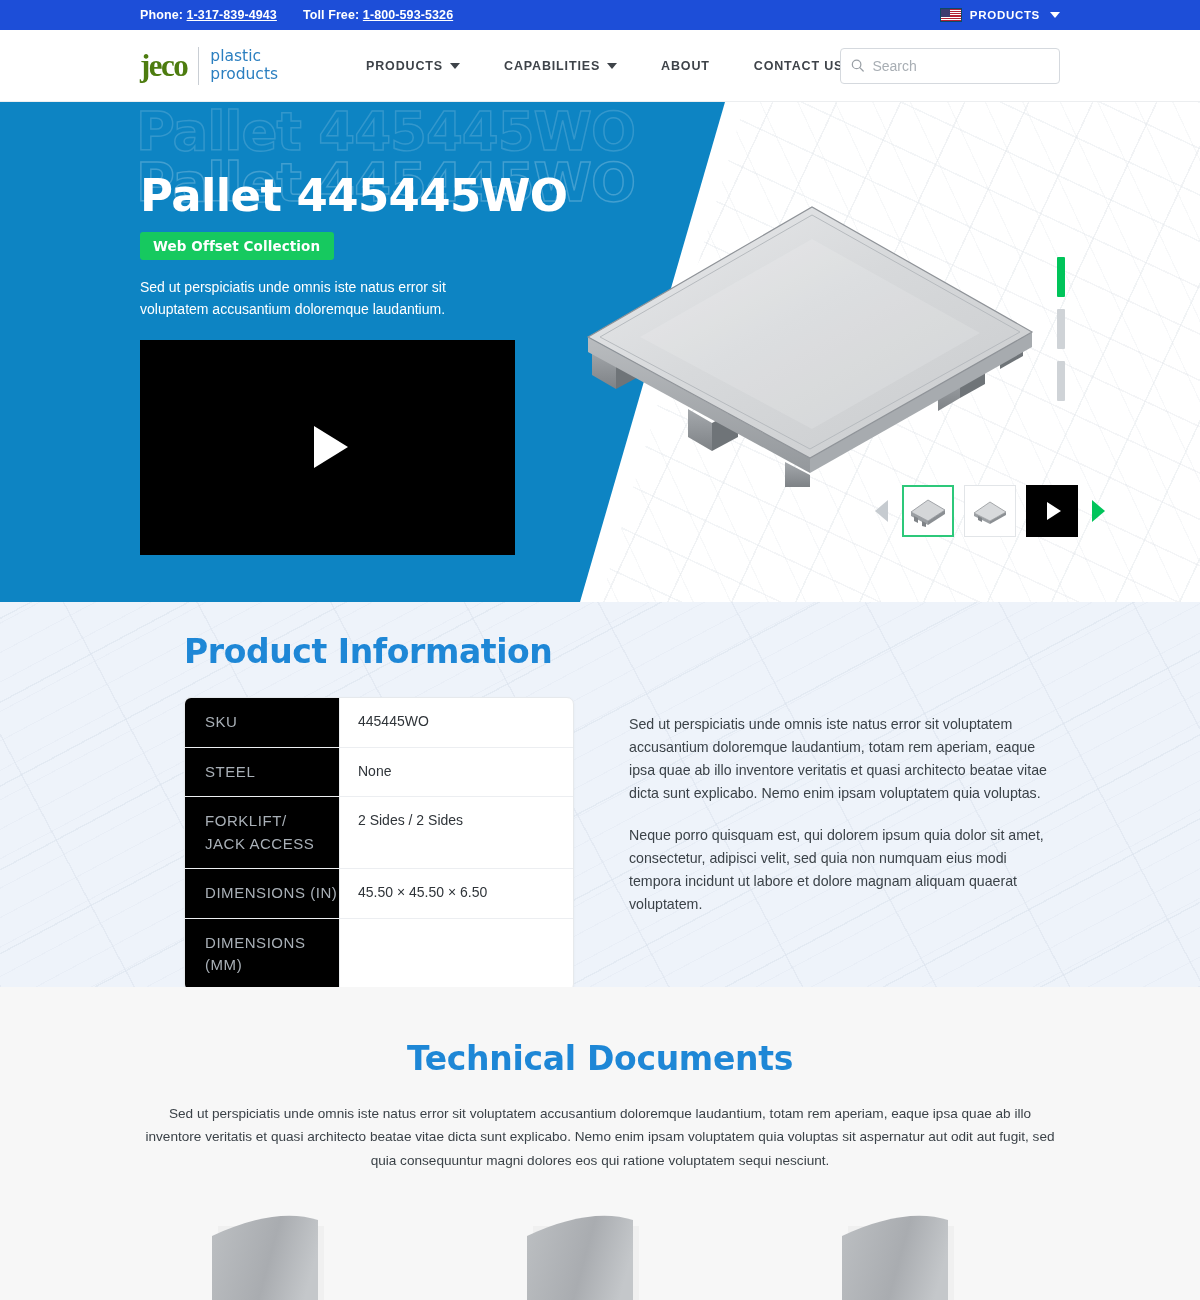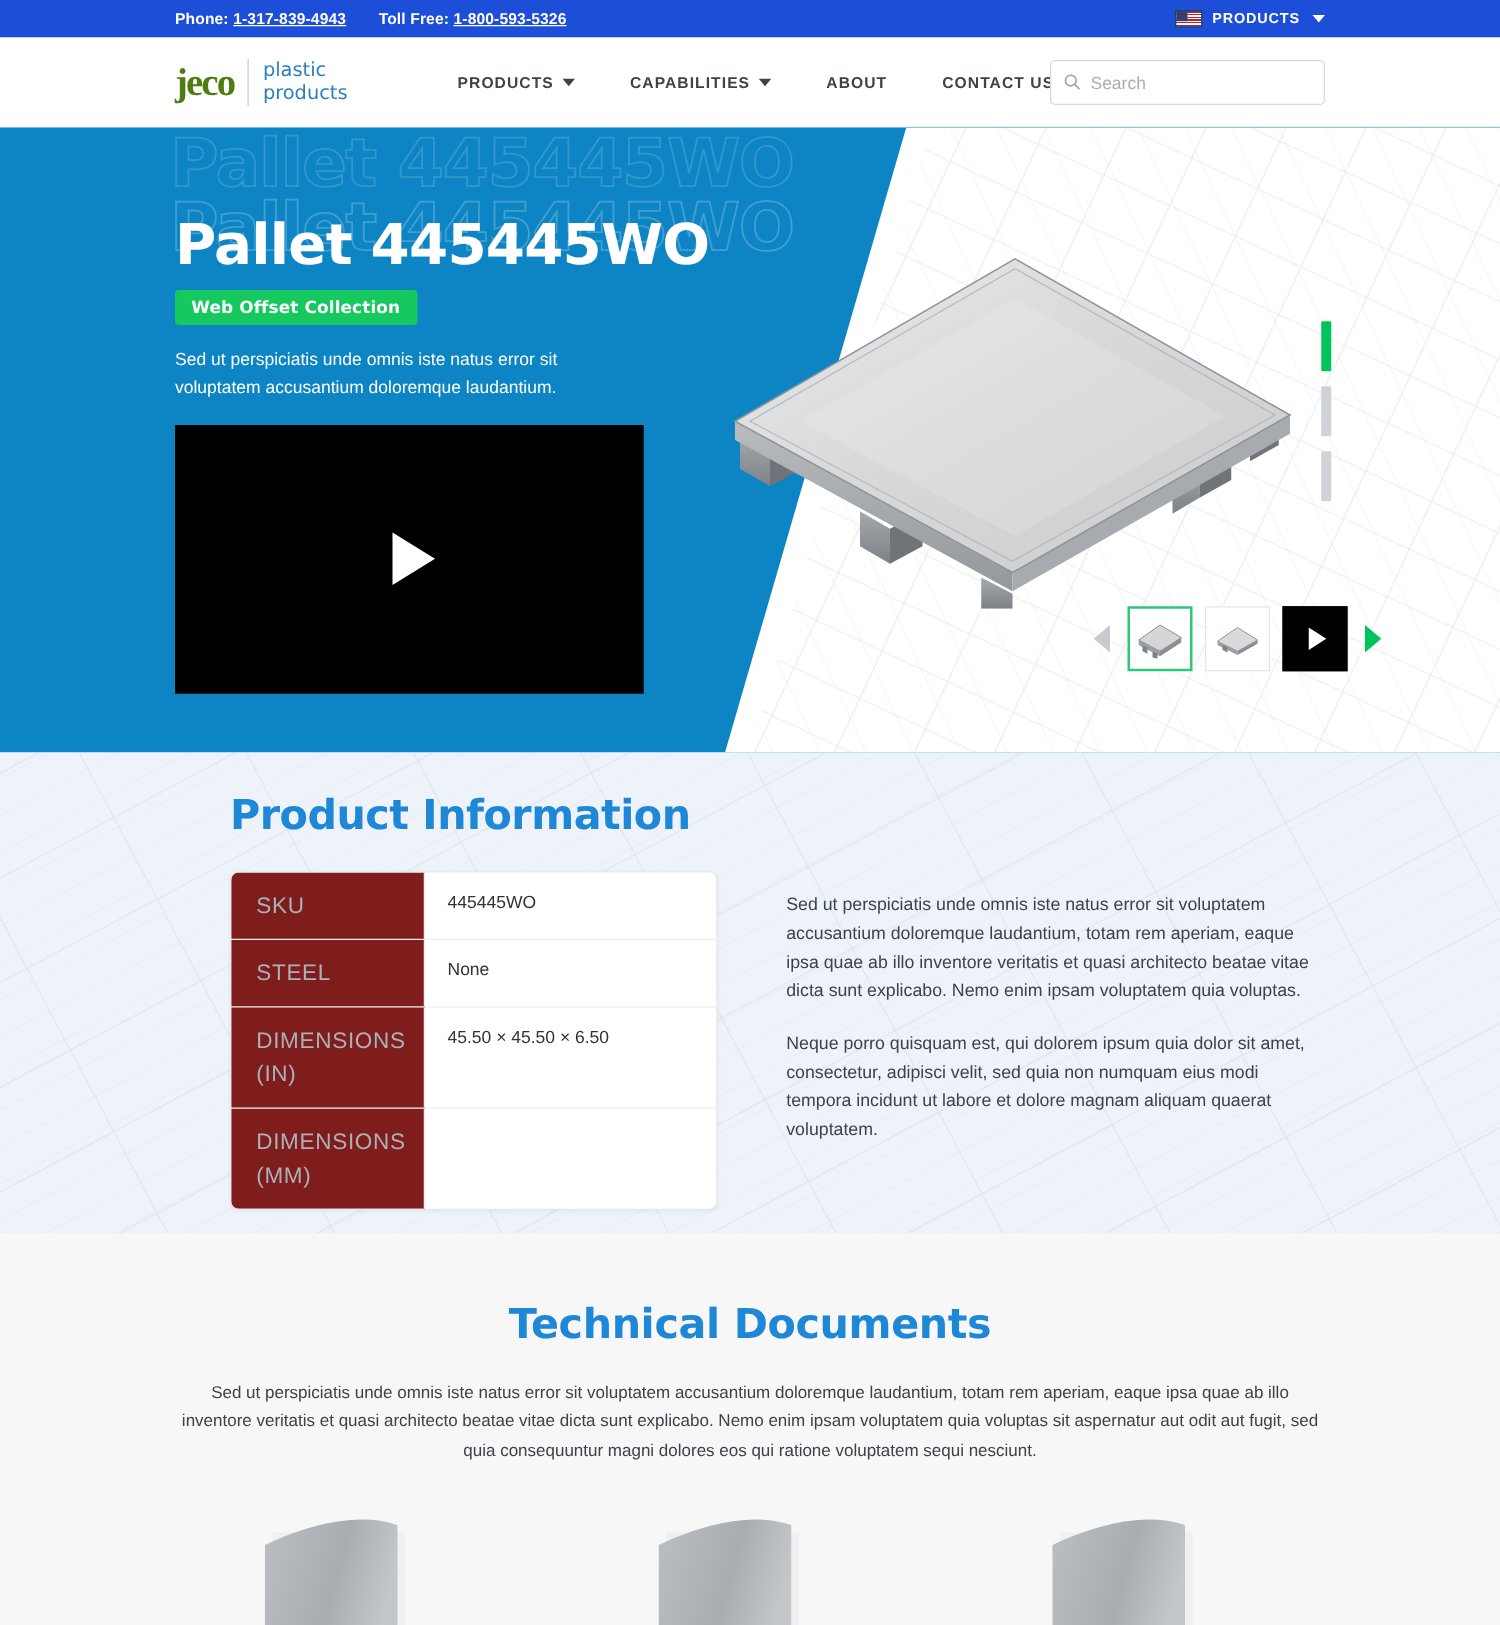--- a/index.html
+++ b/index.html
@@ -349,24 +349,24 @@
     border-radius: 7px;
     overflow: hidden;
     box-shadow: 0 1px 3px rgba(30,60,90,.05);
   }
   .spec-row { display: flex; border-bottom: 1px solid #eceef1; }
   .spec-row:last-child { border-bottom: none; }
   .spec-label {
     width: 155px;
     min-height: 40px;
     padding: 13px 0 13px 20px;
-    background: #7f1d1d;
+    background: #000000;
     border-right: 1px solid #eceef1;
     color: #a9b0b7;
-    font-size: 18px;
+    font-size: 15px;
     letter-spacing: .55px;
     line-height: 1.5;
   }
   .spec-value {
     flex: 1;
     padding: 13px 0 13px 18px;
     color: #2f3439;
     font-size: 14px;
     line-height: 1.5;
   }
@@ -583,20 +583,27 @@
         <div class="spec-table">
           <div class="spec-row">
             <div class="spec-label">SKU</div>
             <div class="spec-value">445445WO</div>
           </div>
           <div class="spec-row">
             <div class="spec-label">STEEL</div>
             <div class="spec-value">None</div>
           </div>
           <div class="spec-row">
+            <div class="spec-label">
+              <span>FORKLIFT/</span><br>
+              <span>JACK ACCESS</span>
+            </div>
+            <div class="spec-value">2 Sides / 2 Sides</div>
+          </div>
+          <div class="spec-row">
             <div class="spec-label">DIMENSIONS (IN)</div>
             <div class="spec-value">45.50 × 45.50 × 6.50</div>
           </div>
           <div class="spec-row">
             <div class="spec-label">DIMENSIONS (MM)</div>
           </div>
         </div>
 
         <div class="prod-copy">
           <p>Sed ut perspiciatis unde omnis iste natus error sit voluptatem accusantium doloremque laudantium, totam rem aperiam, eaque ipsa quae ab illo inventore veritatis et quasi architecto beatae vitae dicta sunt explicabo. Nemo enim ipsam voluptatem quia voluptas.</p>

